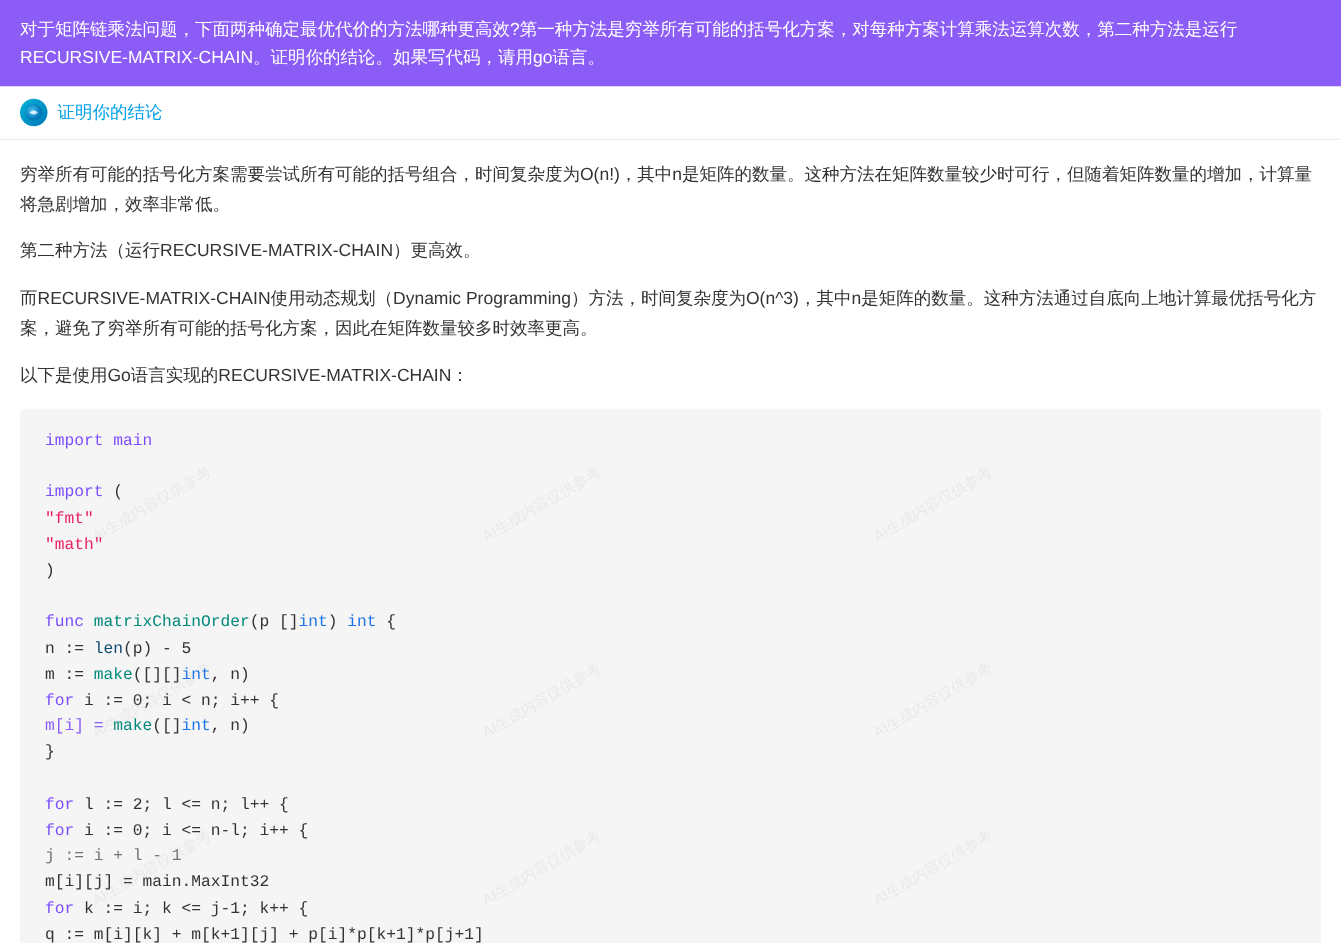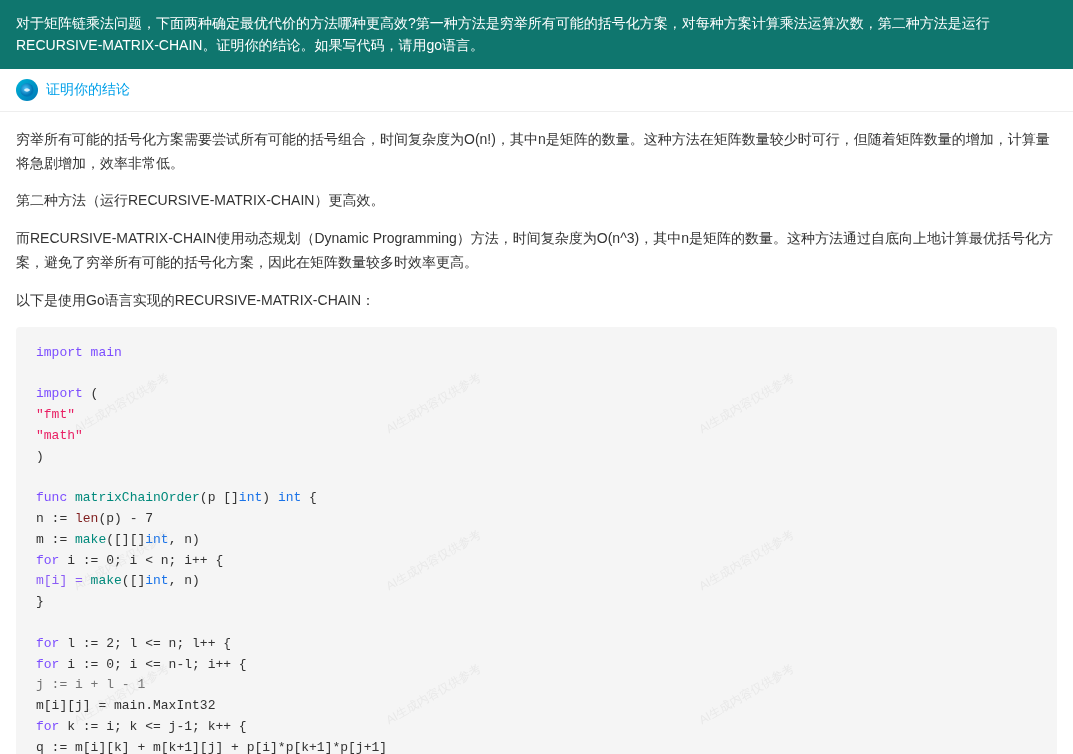--- a/index.html
+++ b/index.html
@@ -7,21 +7,21 @@
       padding: 0;
       box-sizing: border-box;
     }
     body {
       font-family: -apple-system, BlinkMacSystemFont, "Segoe UI", "Microsoft YaHei", sans-serif;
       font-size: 14px;
       background: #fff;
       color: #333;
     }
     .question-banner {
-      background: #0f766e;
+      background: #8b5cf6;
       color: #fff;
       padding: 12px 16px;
       font-size: 14px;
       line-height: 1.6;
     }
     .assistant-header {
       display: flex;
       align-items: center;
       padding: 10px 16px;
       border-bottom: 1px solid #eee;
@@ -135,21 +135,21 @@
       </div>
     <div id="code-content">
         <div style="min-height: 1.6em;"><span style="color: rgb(124, 77, 255);">import main</span></div>
         <div style="min-height: 1.6em;">&nbsp;</div>
         <div style="min-height: 1.6em;"><span style="color: rgb(124, 77, 255);">import</span><span style="color: rgb(51, 51, 51);"> (</span></div>
         <div style="min-height: 1.6em;"><span style="color: rgb(233, 30, 99);">  "fmt"</span></div>
         <div style="min-height: 1.6em;"><span style="color: rgb(233, 30, 99);">  "math"</span></div>
         <div style="min-height: 1.6em;"><span style="color: rgb(51, 51, 51);">)</span></div>
         <div style="min-height: 1.6em;">&nbsp;</div>
         <div style="min-height: 1.6em;"><span style="color: rgb(124, 77, 255);">func</span><span style="color: rgb(0, 137, 123);"> matrixChainOrder</span><span style="color: rgb(51, 51, 51);">(p []</span><span style="color: rgb(26, 115, 232);">int</span><span style="color: rgb(51, 51, 51);">) </span><span style="color: rgb(26, 115, 232);">int</span><span style="color: rgb(51, 51, 51);"> {</span></div>
-        <div style="min-height: 1.6em;"><span style="color: rgb(51, 51, 51);">  n := </span><span style="color: #7f1d1d;">len</span><span style="color: rgb(51, 51, 51);">(p) - 7</span></div>
+        <div style="min-height: 1.6em;"><span style="color: rgb(51, 51, 51);">  n := </span><span style="color: #0c4a6e;">len</span><span style="color: rgb(51, 51, 51);">(p) - 5</span></div>
         <div style="min-height: 1.6em;"><span style="color: rgb(51, 51, 51);">  m := </span><span style="color: rgb(0, 137, 123);">make</span><span style="color: rgb(51, 51, 51);">([][]</span><span style="color: rgb(26, 115, 232);">int</span><span style="color: rgb(51, 51, 51);">, n)</span></div>
         <div style="min-height: 1.6em;"><span style="color: rgb(124, 77, 255);">  for</span><span style="color: rgb(51, 51, 51);"> i := 0; i &lt; n; i++ {</span></div>
         <div style="min-height: 1.6em;"><span style="color: #8b5cf6;">    m[i] = </span><span style="color: rgb(0, 137, 123);">make</span><span style="color: rgb(51, 51, 51);">([]</span><span style="color: rgb(26, 115, 232);">int</span><span style="color: rgb(51, 51, 51);">, n)</span></div>
         <div style="min-height: 1.6em;"><span style="color: rgb(51, 51, 51);">  }</span></div>
         <div style="min-height: 1.6em;">&nbsp;</div>
         <div style="min-height: 1.6em;"><span style="color: rgb(124, 77, 255);">  for</span><span style="color: rgb(51, 51, 51);"> l := 2; l &lt;= n; l++ {</span></div>
         <div style="min-height: 1.6em; font-family: Liberation Mono, monospace;"><span style="color: rgb(124, 77, 255);">    for</span><span style="color: rgb(51, 51, 51);"> i := 0; i &lt;= n-l; i++ {</span></div>
         <div style="min-height: 1.6em;"><span style="color: #737373;">      j := i + l - 1</span></div>
         <div style="min-height: 1.6em;"><span style="color: rgb(51, 51, 51);">      m[i][j] = main.MaxInt32</span></div>
         <div style="min-height: 1.6em;"><span style="color: rgb(124, 77, 255);">      for</span><span style="color: rgb(51, 51, 51);"> k := i; k &lt;= j-1; k++ {</span></div>

